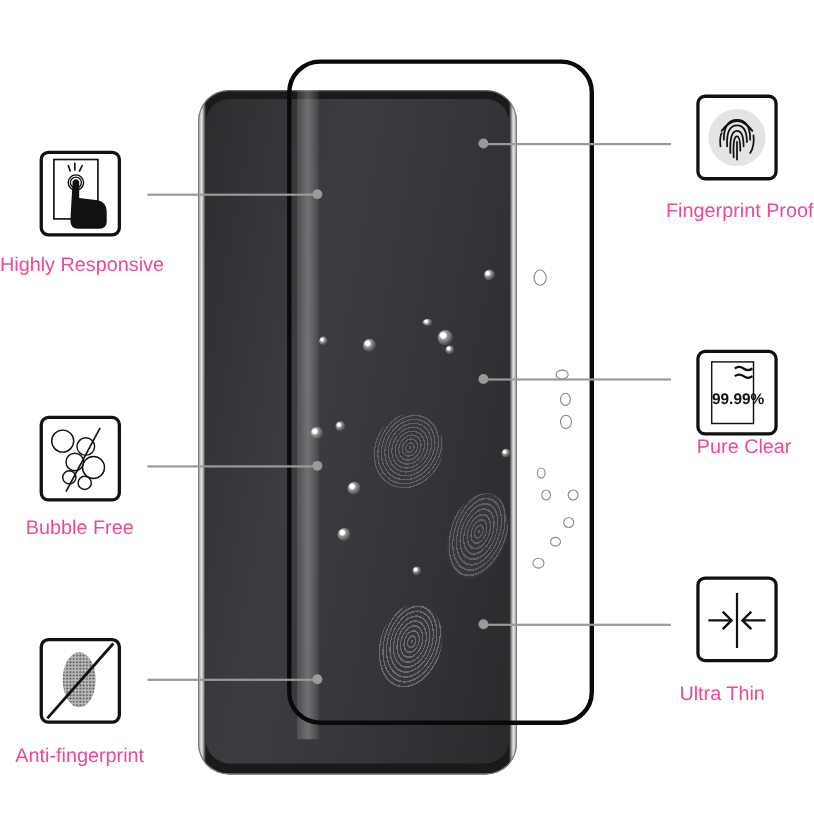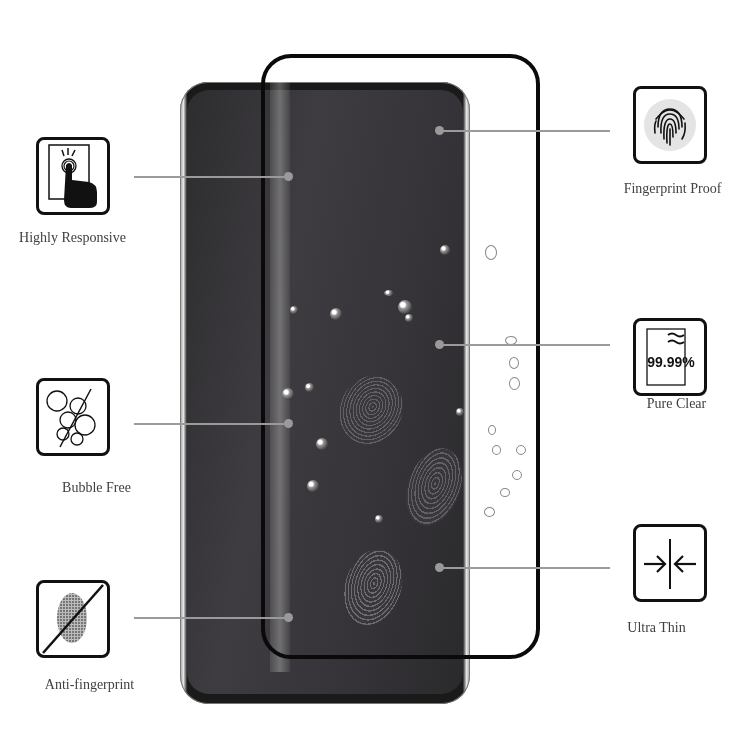--- a/index.html
+++ b/index.html
@@ -2,21 +2,21 @@
 <html><head>
 <meta charset="utf-8">
 <style>
   html, body { margin:0; padding:0; background:#ffffff; }
   body { width:740px; height:740px; position:relative; overflow:hidden; font-family:"Liberation Sans", sans-serif; }
   .icon-box {
     position:absolute; width:74px; height:78px; border:3px solid #111; border-radius:8px;
     background:#fff; box-sizing:border-box;
   }
   .icon-box svg { position:absolute; left:0; top:0; width:100%; height:100%; }
-  .label { position:absolute; font-size:14px; color:#404040; white-space:nowrap; text-align:center;font-family:Liberation Serif, serif; }
+  .label { position:absolute; font-size:18px; color:#ec4899; white-space:nowrap; text-align:center; }
   .leader { position:absolute; height:1.5px; background:#9a9a9a; }
   .dot { position:absolute; width:9px; height:9px; border-radius:50%; background:#9a9a9a; }
   #phone {
     position:absolute; left:180px; top:82px; width:290px; height:622px; border-radius:28px;
     background:linear-gradient(90deg,#9a9a9a 0%,#e6e6e6 1.2%,#1a1a1a 2.5%,#1a1a1a 97.5%,#e6e6e6 98.8%,#9a9a9a 100%);
     box-shadow:0 0 0 1px #777 inset;
   }
   #phone-screen {
     position:absolute; left:7px; top:8px; right:7px; bottom:10px; border-radius:22px;
     background:linear-gradient(100deg,#2d2c2f 0%,#3e3c40 35%,#353337 70%,#2a292c 100%);
@@ -106,35 +106,35 @@
   <svg viewBox="0 0 68 72">
     <circle cx="18" cy="20" r="10" fill="none" stroke="#111" stroke-width="1.3"></circle>
     <circle cx="39" cy="25" r="8" fill="none" stroke="#111" stroke-width="1.3"></circle>
     <circle cx="29" cy="39" r="8" fill="none" stroke="#111" stroke-width="1.3"></circle>
     <circle cx="46" cy="44" r="10" fill="none" stroke="#111" stroke-width="1.3"></circle>
     <circle cx="24" cy="53" r="6" fill="none" stroke="#111" stroke-width="1.3"></circle>
     <circle cx="38" cy="58" r="6" fill="none" stroke="#111" stroke-width="1.3"></circle>
     <line x1="52" y1="8" x2="21" y2="66" stroke="#111" stroke-width="1.5"></line>
   </svg>
 </div>
-<div class="label" style="left:0;top:480px;width:145px;margin-left:24px;">Bubble Free</div>
+<div class="label" style="left:0;top:469px;width:145px;">Bubble Free</div>
 
 <div class="icon-box" style="left:36px;top:580px;">
   <svg viewBox="0 0 68 72">
     <defs>
       <pattern id="grain" width="3" height="3" patternUnits="userSpaceOnUse">
         <rect width="3" height="3" fill="#bbb"></rect>
         <circle cx="1" cy="1" r="0.9" fill="#555"></circle>
       </pattern>
     </defs>
     <ellipse cx="33" cy="35" rx="15" ry="25" fill="url(#grain)"></ellipse>
     <line x1="64" y1="2" x2="4" y2="70" stroke="#111" stroke-width="2.5"></line>
   </svg>
 </div>
-<div class="label" style="left:17px;top:677px;width:145px;">Anti-fingerprint</div>
+<div class="label" style="left:0;top:677px;width:145px;">Anti-fingerprint</div>
 
 <div class="icon-box" style="left:633px;top:86px;">
   <svg viewBox="0 0 68 72">
     <circle cx="34" cy="36" r="26" fill="#e4e4e4"></circle>
     <g fill="none" stroke="#111" stroke-width="1.6" stroke-linecap="round">
       <path d="M20 30 Q34 12 48 30"></path>
       <path d="M22 38 Q22 20 34 20 Q46 20 46 38"></path>
       <path d="M25 44 Q24 25 34 25 Q43 25 43 40"></path>
       <path d="M28 50 Q27 30 34 30 Q40 30 40 44"></path>
       <path d="M31 54 Q30 35 34 35 Q37 35 37 48"></path>

